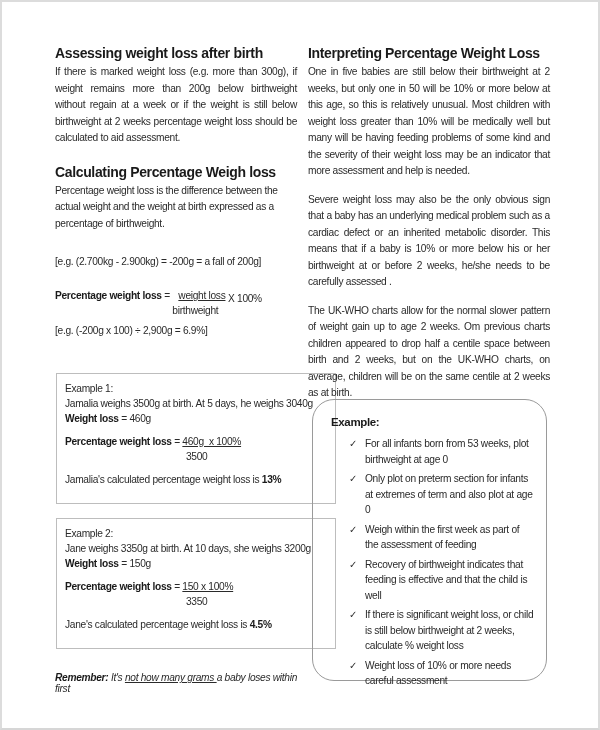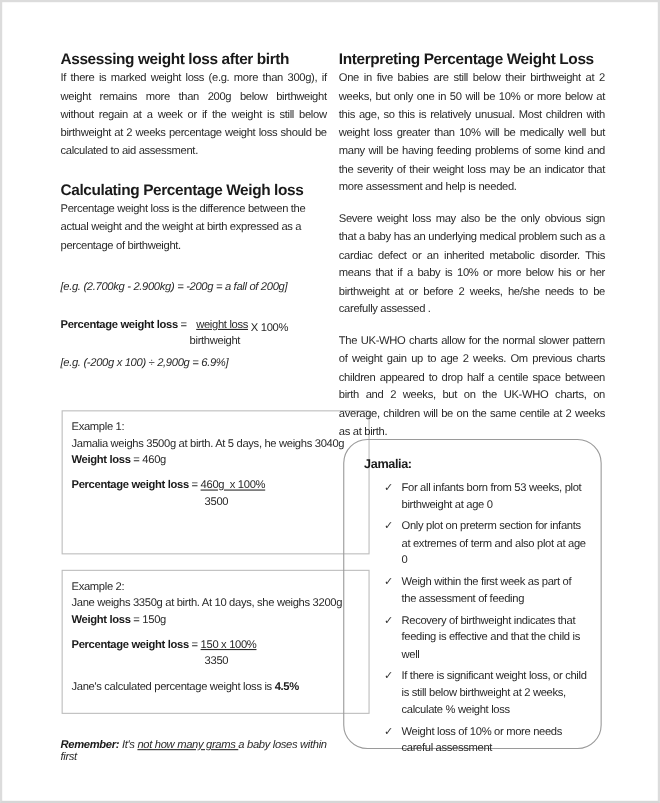--- a/index.html
+++ b/index.html
@@ -12,21 +12,21 @@
   .left { left: 53px; top: 43px; width: 242px; }
   .right { left: 306px; top: 43px; width: 242px; }
   h2 {
     font-family: "Liberation Sans", sans-serif; font-size: 14px; font-weight: bold;
     margin: 0 0 3px 0; letter-spacing: -0.35px; color: #1a1a1a;
   }
   p { margin: 0; font-size: 10.2px; line-height: 16.5px; letter-spacing: -0.3px; color: #2a2a2a; }
   .just { text-align: justify; }
   .block { margin-bottom: 14px; }
   .formula { font-size: 10.2px; line-height: 16px; letter-spacing: -0.3px; color: #2a2a2a; }
-  .ital { font-style: italic; }
+  .ital { }
   b { font-weight: bold; color: #1a1a1a; }
   .frac { display: inline-block; vertical-align: top; }
   .frac-row { display: flex; align-items: flex-start; }
   .u { text-decoration: underline; }
   .box {
     position: absolute; left: 54px; width: 280px; border: 1.5px solid #bdbdbd; background: #fff;
     padding: 7px 8px 8px 8px; box-sizing: border-box;
   }
   .box p { line-height: 15px; }
   .box .gap { height: 8px; }
@@ -78,20 +78,21 @@
   </div>
 
   <div class="box" style="top:371px; height:131px">
     <p>Example 1:</p>
     <p>Jamalia weighs 3500g at birth. At 5 days, he weighs 3040g</p>
     <p><b>Weight loss</b><span> = 460g</span></p>
     <div class="gap"></div>
     <p><b>Percentage weight loss</b><span style="white-space:pre"> = </span><span class="u" style="white-space:pre">460g  x 100%</span></p>
     <p class="denom">3500</p>
     <div class="gap"></div>
+    <p><span>Jamalia's calculated percentage weight loss is </span><b>13%</b></p>
   </div>
 
   <div class="box" style="top:516px; height:131px">
     <p>Example 2:</p>
     <p>Jane weighs 3350g at birth. At 10 days, she weighs 3200g</p>
     <p><b>Weight loss</b><span> = 150g</span></p>
     <div class="gap"></div>
     <p><b>Percentage weight loss</b><span style="white-space:pre"> = </span><span class="u" style="white-space:pre">150 x 100%</span></p>
     <p class="denom">3350</p>
     <div class="gap"></div>
@@ -110,21 +111,21 @@
       <h2>Interpreting Percentage Weight Loss</h2>
       <p class="just">One in five babies are still below their birthweight at 2 weeks, but only one in 50 will be 10% or more below at this age, so this is relatively unusual. Most children with weight loss greater than 10% will be medically well but many will be having feeding problems of some kind and the severity of their weight loss may be an indicator that more assessment and help is needed.</p>
       <p class="just" style="margin-top:12px">Severe weight loss may also be the only obvious sign that a baby has an underlying medical problem such as a cardiac defect or an inherited metabolic disorder. This means that if a baby is 10% or more below his or her birthweight at or before 2 weeks, he/she needs to  be carefully assessed .</p>
     </div>
     <div style="margin-top:12px">
       <p class="just">The UK-WHO charts allow for the normal slower pattern of weight gain up to age 2 weeks.  Om previous charts children appeared to drop half a centile space between birth and 2 weeks, but on the UK-WHO charts, on average, children will be on the same centile at 2 weeks as at birth.</p>
     </div>
   </div>
 
   <div class="summary">
-    <h3>Jamalia:</h3>
+    <h3>Example:</h3>
     <ul>
       <li>
           <span class="check">✓</span>
           <span class="txt">For all infants born from 53 weeks, plot birthweight at age 0</span>
         </li>
       <li>
           <span class="check">✓</span>
           <span class="txt">Only plot on preterm section for infants at extremes of term and also plot at age 0</span>
         </li>
       <li>

